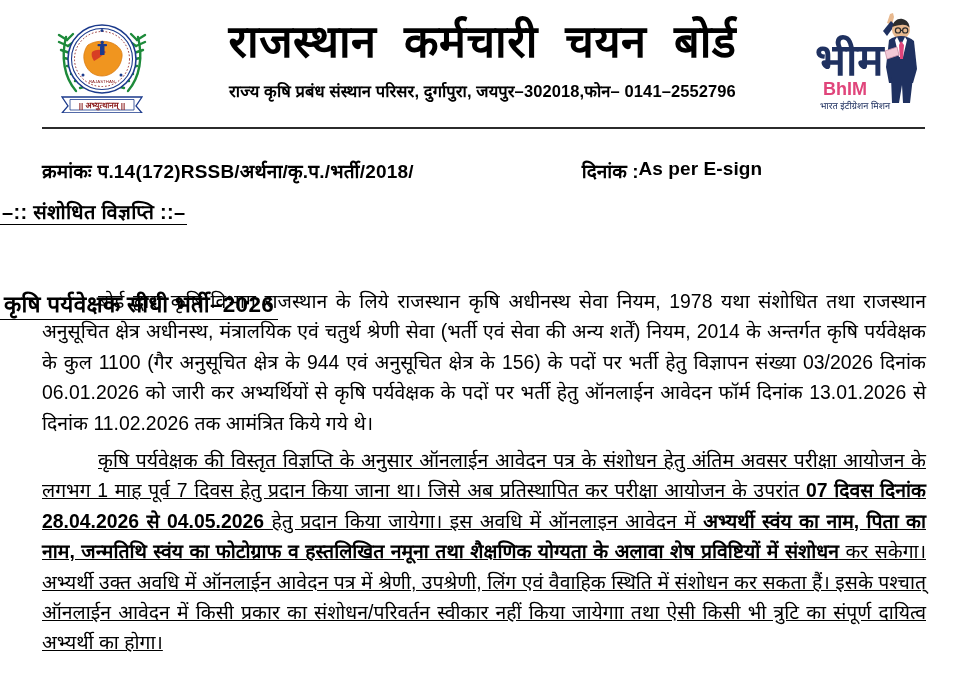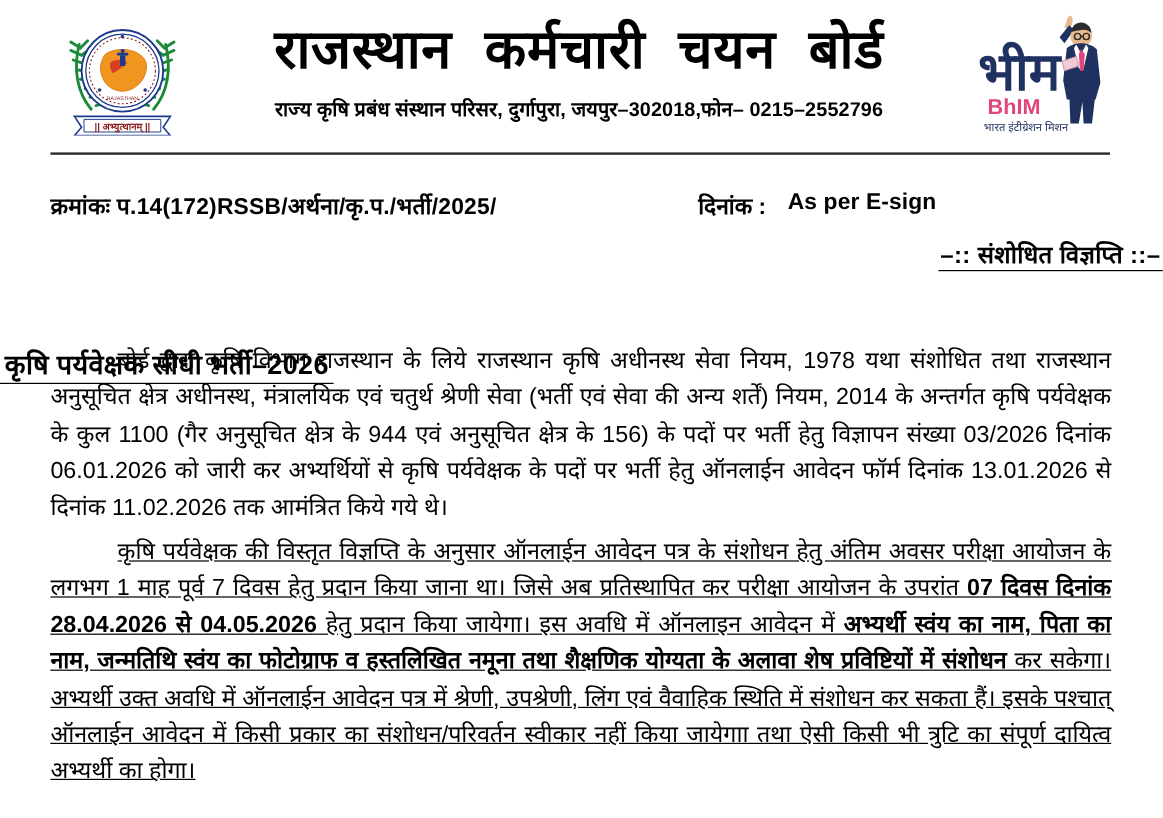--- a/index.html
+++ b/index.html
@@ -96,31 +96,30 @@
   }
   .ref-date-wrap {
     margin-left: 168px;
     white-space: nowrap;
     display: flex;
     align-items: flex-start;
   }
   .ref-date-label { font-weight: 700; }
   .ref-date-value {
     font-weight: 700;
-    margin-left: 18px;
     letter-spacing: 0.1px;
   }
 
   
   .subject-line {
     position: absolute;
     top: 198px;
     left: 0;
     right: 0;
-    text-align: right;
+    text-align: left;
   }
   .subject-line span {
     font-size: 20px;
     font-weight: 700;
     border-bottom: 1.6px solid #000;
     padding: 0 2px 1px 2px;
     letter-spacing: 0.3px;
   }
   .doc-title {
     position: absolute;
@@ -213,21 +212,21 @@
           <path d="M14 88 L94 88 L88 97 L94 104 L14 104 L20 97 Z" fill="#ffffff" stroke="#1b3a8c" stroke-width="1.3"></path>
           <path d="M22 90.5 L86 90.5 L86 101 L22 101 Z" fill="#ffffff" stroke="#1b3a8c" stroke-width="0.8"></path>
         </g>
         <text x="54" y="99.4" font-size="8" fill="#8a1a1a" text-anchor="middle" font-family="'Liberation Sans', sans-serif" font-weight="bold">|| अभ्युत्थानम् ||</text>
       </svg>
       <span class="sr-only">|| अभ्युत्थानम् ||</span>
     </div>
 
     <div class="header-center">
       <div class="org-title">राजस्थान कर्मचारी चयन बोर्ड</div>
-      <div class="org-address">राज्य कृषि प्रबंध संस्थान परिसर, दुर्गापुरा, जयपुर–302018,फोन– 0215–2552796</div>
+      <div class="org-address">राज्य कृषि प्रबंध संस्थान परिसर, दुर्गापुरा, जयपुर–302018,फोन– 0141–2552796</div>
     </div>
 
     <div class="bhim-logo">
       <svg viewBox="0 0 120 108" width="120" height="108" aria-hidden="true">
 
         <g>
 
           <path d="M78 16 L81 7 L84 6 L85 10 L83 18 Z" fill="#e8b98f"></path>
           <path d="M74 24 L82 14 L86 18 L78 29 Z" fill="#1f3160"></path>
 
@@ -258,21 +257,21 @@
         <text x="36" y="88" font-size="18" fill="#e0457b" text-anchor="middle" font-family="'Liberation Sans', sans-serif" font-weight="bold">BhIM</text>
 
         <text x="46" y="102" font-size="9.2" fill="#1f3160" text-anchor="middle" font-family="'Liberation Sans','DejaVu Sans', sans-serif">भारत इंटीग्रेशन मिशन</text>
       </svg>
     </div>
   </div>
 
   <div class="header-rule"></div>
 
   <div class="ref-row">
-    <div class="ref-no">क्रमांकः प.14(172)RSSB/अर्थना/कृ.प./भर्ती/2025/</div>
+    <div class="ref-no">क्रमांकः प.14(172)RSSB/अर्थना/कृ.प./भर्ती/2018/</div>
     <div class="ref-date-wrap">
       <span class="ref-date-label">दिनांक :</span>
       <span class="ref-date-value">As per E-sign</span>
     </div>
   </div>
 
   <div class="subject-line">
     <span>–:: संशोधित विज्ञप्ति ::–</span>
   </div>
 

